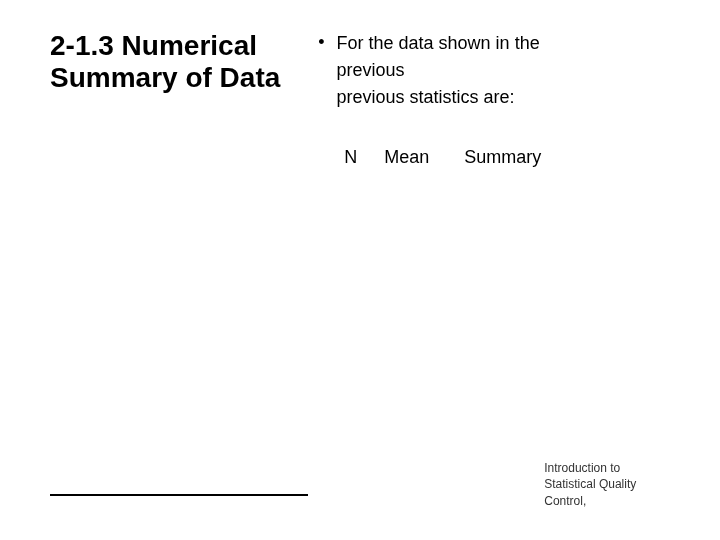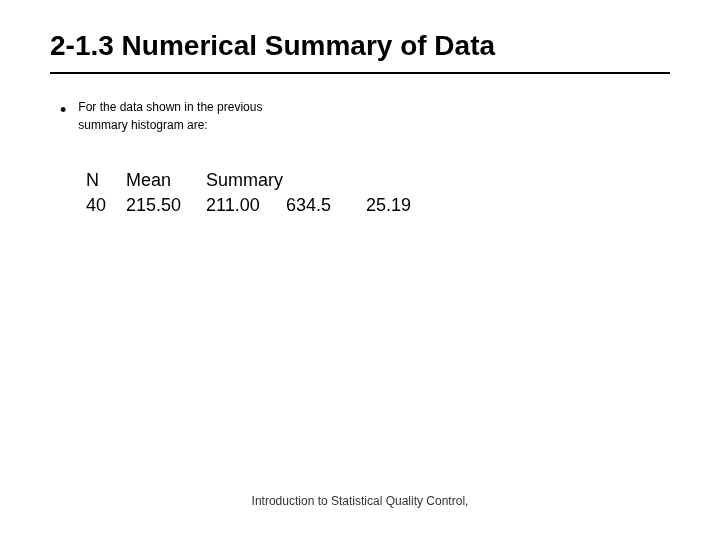--- a/index.html
+++ b/index.html
@@ -17,21 +17,21 @@
       flex-direction: column;
       overflow: hidden;
     }
 
     .slide-container {
       width: 720px;
       height: 540px;
       background: #ffffff;
       padding: 30px 50px 20px 50px;
       display: flex;
-      flex-direction: column;
+      flex-direction: row;
     }
 
     .title-section {
       border-bottom: 2px solid #000000;
       padding-bottom: 10px;
       margin-bottom: 24px;
     }
 
     .slide-title {
       font-size: 28px;
@@ -54,21 +54,21 @@
     }
 
     .bullet-dot {
       font-size: 18px;
       margin-right: 12px;
       margin-top: 2px;
       color: #000000;
     }
 
     .bullet-text {
-      font-size: 12px;
+      font-size: 18px;
       color: #000000;
       line-height: 1.5;
       font-family: Arial, sans-serif;
     }
 
     .stats-table {
       margin-top: 16px;
       margin-left: 26px;
     }
 
@@ -88,21 +88,20 @@
 
     .stats-cell.header {
       font-weight: normal;
     }
 
     .stats-cell.n-col {
       min-width: 40px;
     }
 
     .footer-section {
-      text-align: center;
       margin-top: auto;
       padding-bottom: 10px;
     }
 
     .footer-text {
       font-size: 12px;
       color: #333333;
       font-family: Arial, sans-serif;
       line-height: 1.4;
     }
@@ -115,36 +114,29 @@
   <div class="title-section">
     <h1 class="slide-title">2-1.3 Numerical Summary of Data</h1>
   </div>
 
   <div class="content-section">
 
     <div class="bullet-item">
       <span class="bullet-dot">•</span>
       <div>
         <div class="bullet-text">For the data shown in the previous</div>
-        <div class="bullet-text">summary histogram are:</div>
+        <div class="bullet-text">previous statistics are:</div>
       </div>
     </div>
 
     <div class="stats-table">
       <div class="stats-row">
         <span class="stats-cell n-col header">N</span>
         <span class="stats-cell header">Mean</span>
         <span class="stats-cell header">Summary</span>
-      </div>
-      <div class="stats-row">
-        <span class="stats-cell n-col">40</span>
-        <span class="stats-cell">215.50</span>
-        <span class="stats-cell">211.00</span>
-        <span class="stats-cell">634.5</span>
-        <span class="stats-cell">25.19</span>
       </div>
     </div>
 
   </div>
 
   <div class="footer-section">
     <div class="footer-text">Introduction to Statistical Quality Control,</div>
   </div>
 
 </div>

